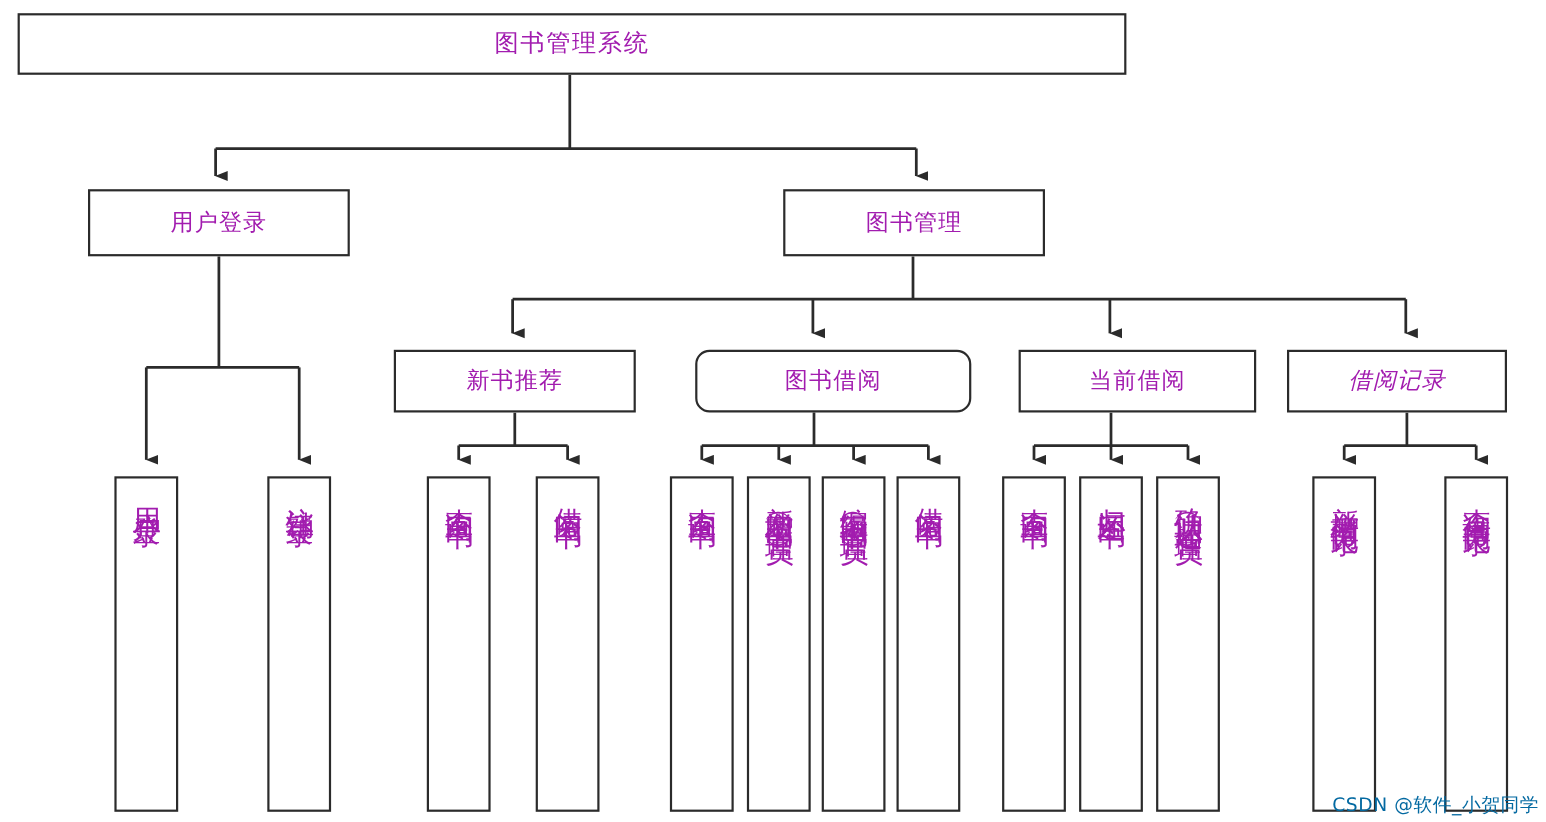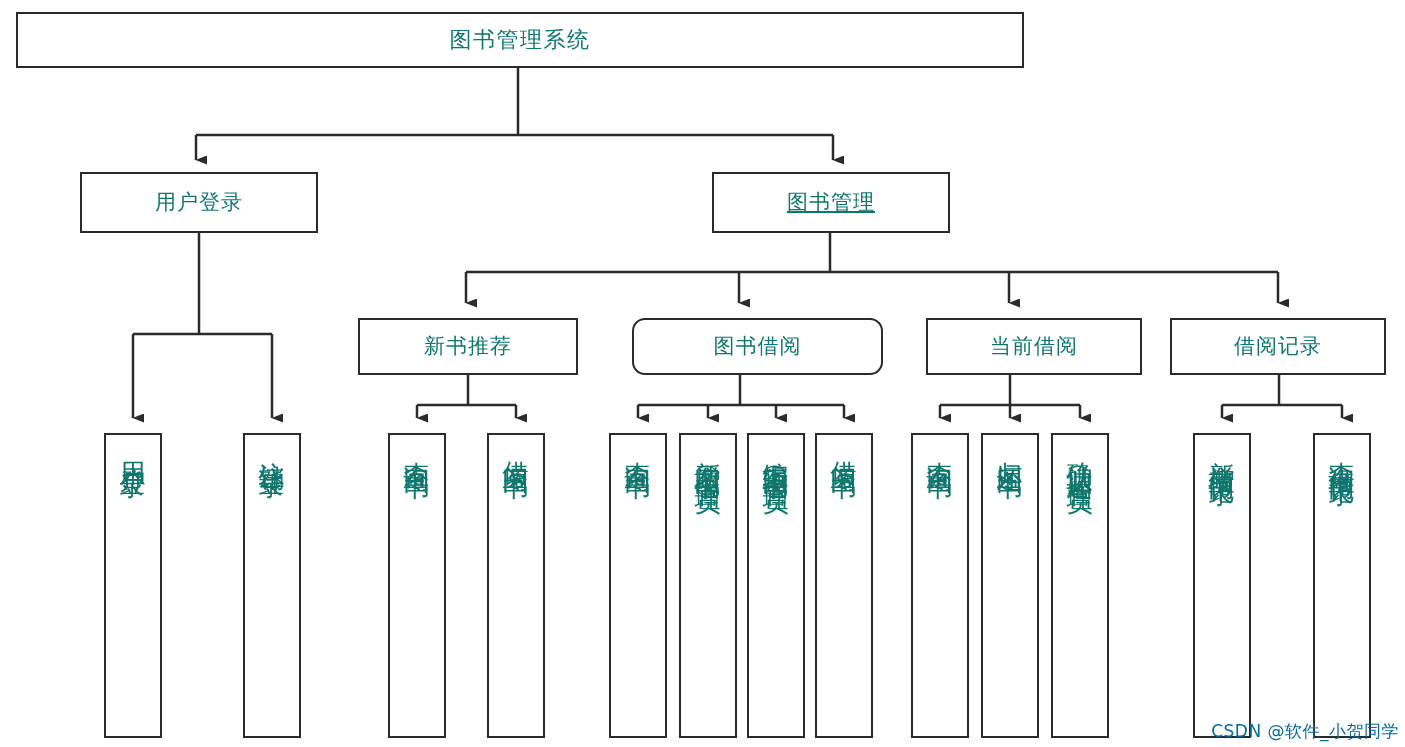--- a/index.html
+++ b/index.html
@@ -27,21 +27,21 @@
     pointer-events: none;
   }
   .node {
     position: absolute;
     box-sizing: border-box;
     background: #ffffff;
     border: 2.5px solid #2b2b2b;
     display: flex;
     align-items: center;
     justify-content: center;
-    color: #0f766e;
+    color: #a21caf;
     z-index: 2;
   }
   .node-label {
     display: block;
     text-align: center;
     line-height: 1.25;
     white-space: nowrap;
   }
   
   .node.horiz .node-label {
@@ -132,34 +132,34 @@
     </g>
   </svg>
 
   <div class="node root horiz" style="left:16px; top:12px; width:1008px; height:56px;">
     <span class="node-label">图书管理系统</span>
   </div>
 
   <div class="node horiz" style="left:80px; top:172px; width:238px; height:61px;">
     <span class="node-label">用户登录</span>
   </div>
-  <div class="node horiz" style="left:712px; top:172px; width:238px; height:61px;text-decoration:underline;">
+  <div class="node horiz" style="left:712px; top:172px; width:238px; height:61px;">
     <span class="node-label">图书管理</span>
   </div>
 
   <div class="node horiz" style="left:358px; top:318px; width:220px; height:57px;align-items:center;">
     <span class="node-label">新书推荐</span>
   </div>
   <div class="node horiz" style="left:632px; top:318px; width:251px; height:57px;border-radius:13px;">
     <span class="node-label">图书借阅</span>
   </div>
   <div class="node horiz" style="left:902px; top:318px; width:216px; height:57px;margin-left:24px;">
     <span class="node-label">当前借阅</span>
   </div>
-  <div class="node horiz" style="left:1170px; top:318px; width:216px; height:57px;">
+  <div class="node horiz" style="left:1170px; top:318px; width:200px; height:57px;font-style:italic;">
     <span class="node-label">借阅记录</span>
   </div>
 
   <div class="node vert" style="left:104px; top:433px; width:58px; height:305px;">
     <span class="node-label">用户登录</span>
   </div>
   <div class="node vert" style="left:243px; top:433px; width:58px; height:305px;">
     <span class="node-label">注销登录</span>
   </div>
 

